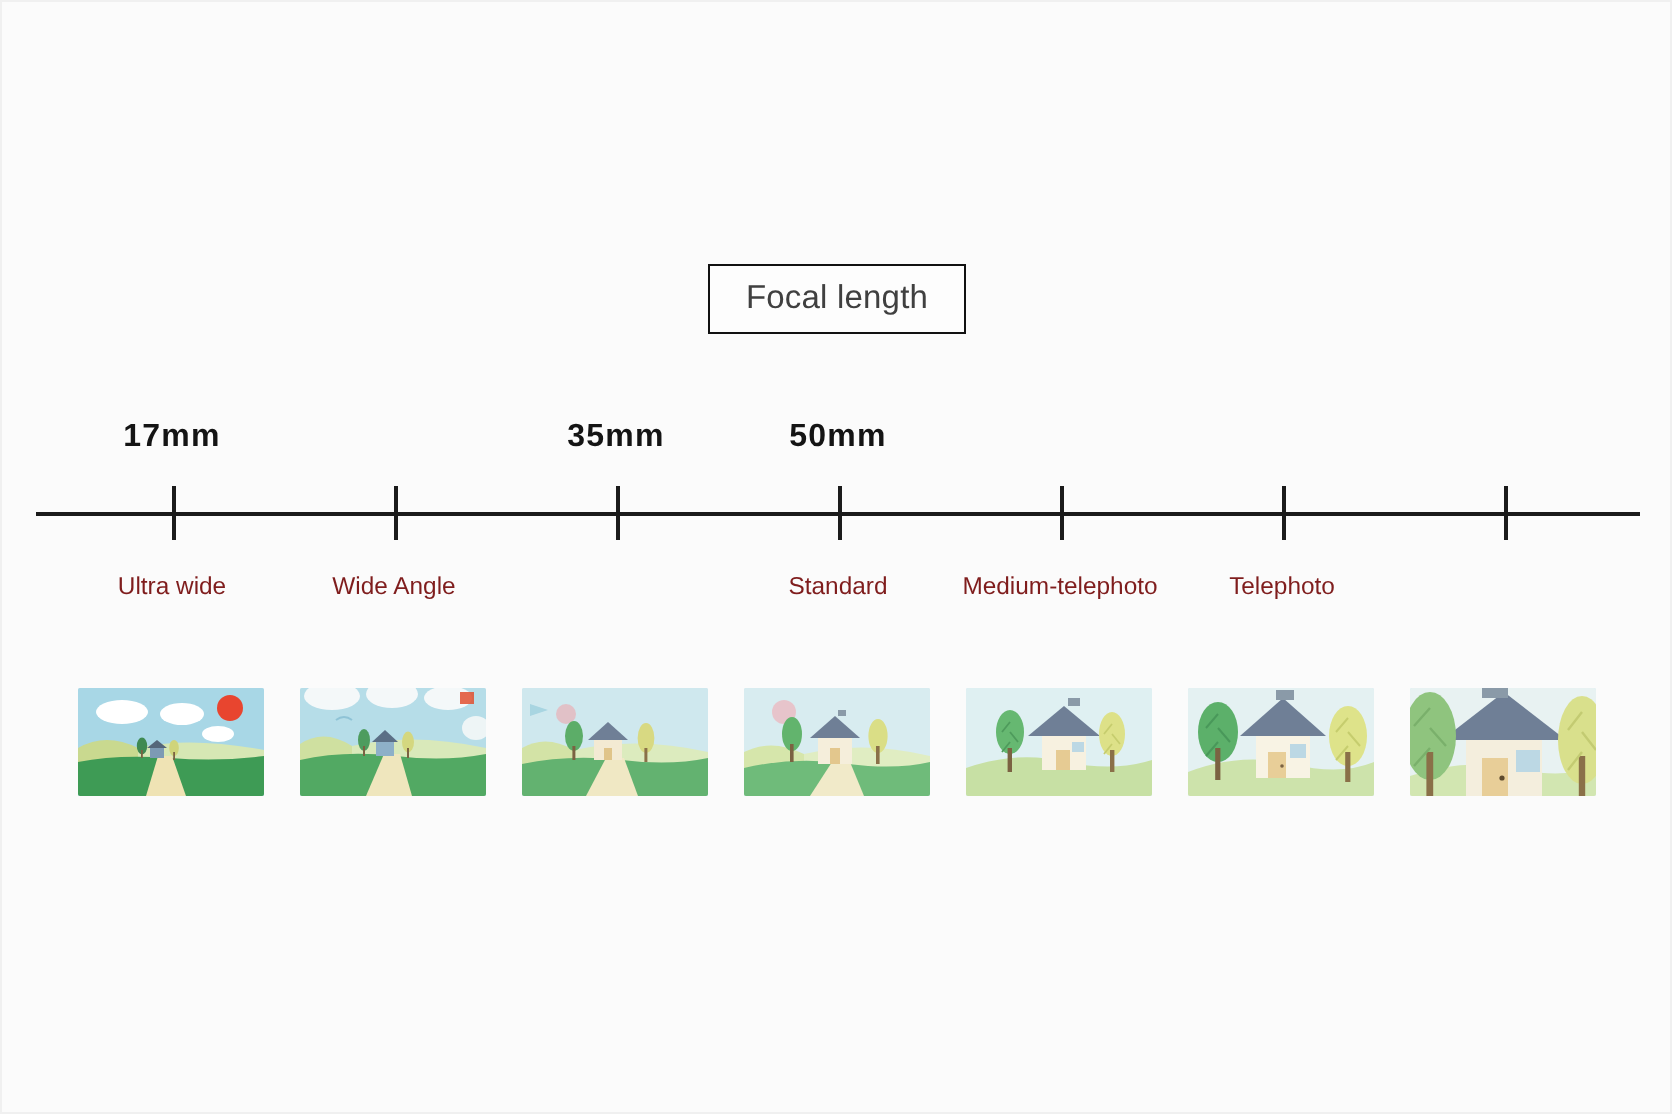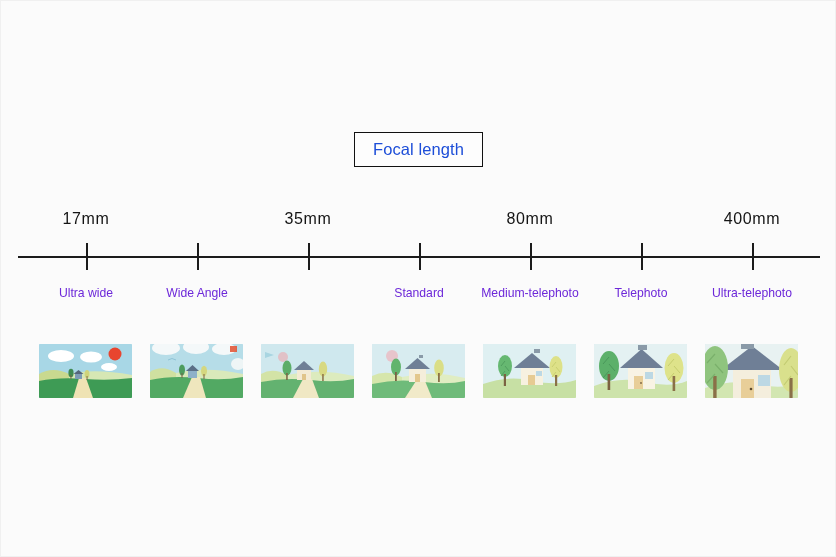--- a/index.html
+++ b/index.html
@@ -32,21 +32,21 @@
     height: 35px;
     border: 1.6px solid #111111;
     background: #fdfdfd;
     display: flex;
     align-items: center;
     justify-content: center;
     box-sizing: border-box;
   }
   #title-box .title-text {
     font-size: 16.5px;
-    color: #1d4ed8;
+    color: #404040;
     letter-spacing: 0.1px;
     white-space: nowrap;
   }
 
   
   #axis-line {
     position: absolute;
     left: 17px;
     top: 255px;
     width: 802px;
@@ -72,32 +72,32 @@
   }
   .col > * { pointer-events: auto; }
 
   .mm-label {
     position: absolute;
     top: 209px;
     left: 0;
     width: 150px;
     text-align: center;
     font-size: 16px;
-    font-weight: normal;
+    font-weight: bold;
     color: #141414;
     letter-spacing: 0.6px;
   }
   .cat-label {
     position: absolute;
     top: 285px;
     left: 0;
     width: 150px;
     text-align: center;
     font-size: 12.2px;
-    color: #6d28d9;
+    color: #7f1d1d;
     white-space: nowrap;
   }
 
   
   .thumb {
     position: absolute;
     top: 343px;
     left: 28px;
     width: 93px;
     height: 54px;
@@ -191,20 +191,21 @@
         <rect x="41" y="30" width="4" height="6" fill="#e0c48a"></rect>
         <ellipse cx="26" cy="24" rx="4.5" ry="7.5" fill="#5cad68"></ellipse>
         <rect x="25.2" y="29" width="1.5" height="7" fill="#7b6242"></rect>
         <ellipse cx="62" cy="25" rx="4.2" ry="7.5" fill="#d8d982"></ellipse>
         <rect x="61.2" y="30" width="1.5" height="7" fill="#8a7048"></rect>
       </svg>
     </div>
   </div>
 
   <div class="col" style="left:418px">
+    <div class="mm-label">50mm</div>
     <div class="cat-label">Standard</div>
     <div class="thumb">
       <svg width="93" height="54" viewBox="0 0 93 54" xmlns="http://www.w3.org/2000/svg">
         <rect x="0" y="0" width="93" height="54" fill="#d8ecf0"></rect>
         <circle cx="20" cy="12" r="6" fill="#f2aab2" opacity="0.6"></circle>
         <path d="M0 32 Q14 25 30 33 L30 44 L0 44 Z" fill="#d6e6ab"></path>
         <path d="M30 33 Q60 26 93 34 L93 46 L30 46 Z" fill="#e0edc2"></path>
         <path d="M0 40 Q26 34 52 38 Q76 41 93 37 L93 54 L0 54 Z" fill="#6fbb7a"></path>
         <path d="M44 37 L33 54 L60 54 L53 37 Z" fill="#f1eac9"></path>
         <rect x="37" y="25" width="17" height="13" fill="#f5eedb"></rect>
@@ -213,21 +214,20 @@
         <rect x="47" y="11" width="4" height="3" fill="#8a9aa8"></rect>
         <ellipse cx="24" cy="23" rx="5" ry="8.5" fill="#62b46d"></ellipse>
         <rect x="23" y="28" width="1.8" height="9" fill="#7b6242"></rect>
         <ellipse cx="67" cy="24" rx="4.8" ry="8.5" fill="#dade86"></ellipse>
         <rect x="66" y="29" width="1.8" height="9" fill="#8a7048"></rect>
       </svg>
     </div>
   </div>
 
   <div class="col" style="left:529px">
-    <div class="mm-label">80mm</div>
     <div class="cat-label">Medium-telephoto</div>
     <div class="thumb">
       <svg width="93" height="54" viewBox="0 0 93 54" xmlns="http://www.w3.org/2000/svg">
         <rect x="0" y="0" width="93" height="54" fill="#dff0f2"></rect>
         <path d="M0 40 Q26 31 50 37 Q74 42 93 36 L93 54 L0 54 Z" fill="#c7e0a4"></path>
         <rect x="38" y="24" width="22" height="17" fill="#f7f1e0"></rect>
         <path d="M31 24 L49 9 L67 24 Z" fill="#6f7f96"></path>
         <rect x="45" y="31" width="7" height="10" fill="#e6cb93"></rect>
         <rect x="53" y="27" width="6" height="5" fill="#bcd8e4"></rect>
         <rect x="51" y="5" width="6" height="4" fill="#8a9aa8"></rect>
@@ -257,22 +257,20 @@
         <rect x="13.6" y="30" width="2.6" height="16" fill="#7b6242"></rect>
         <path d="M15 13 l-6 7 M15 20 l6 7 M15 27 l-6 7" stroke="#49985a" stroke-width="1" fill="none"></path>
         <ellipse cx="80" cy="24" rx="9.5" ry="15" fill="#dee38a"></ellipse>
         <rect x="78.6" y="32" width="2.6" height="15" fill="#8a7048"></rect>
         <path d="M80 15 l-6 7 M80 22 l6 7 M80 29 l-6 7" stroke="#c6cd6e" stroke-width="1" fill="none"></path>
       </svg>
     </div>
   </div>
 
   <div class="col" style="left:751px">
-    <div class="mm-label">400mm</div>
-    <div class="cat-label">Ultra-telephoto</div>
     <div class="thumb">
       <svg width="93" height="54" viewBox="0 0 93 54" xmlns="http://www.w3.org/2000/svg">
         <rect x="0" y="0" width="93" height="54" fill="#e8f2f2"></rect>
         <path d="M0 44 Q26 35 52 40 Q76 46 93 39 L93 54 L0 54 Z" fill="#d2e6b1"></path>
         <rect x="28" y="26" width="38" height="28" fill="#f4eedd"></rect>
         <path d="M16 26 L47 2 L78 26 Z" fill="#6f7f96"></path>
         <rect x="36" y="35" width="13" height="19" fill="#e8ce98"></rect>
         <circle cx="46" cy="45" r="1.3" fill="#5d4a2e"></circle>
         <rect x="53" y="31" width="12" height="11" fill="#bcd8e4"></rect>
         <rect x="36" y="-2" width="13" height="7" fill="#8a9aa8"></rect>

